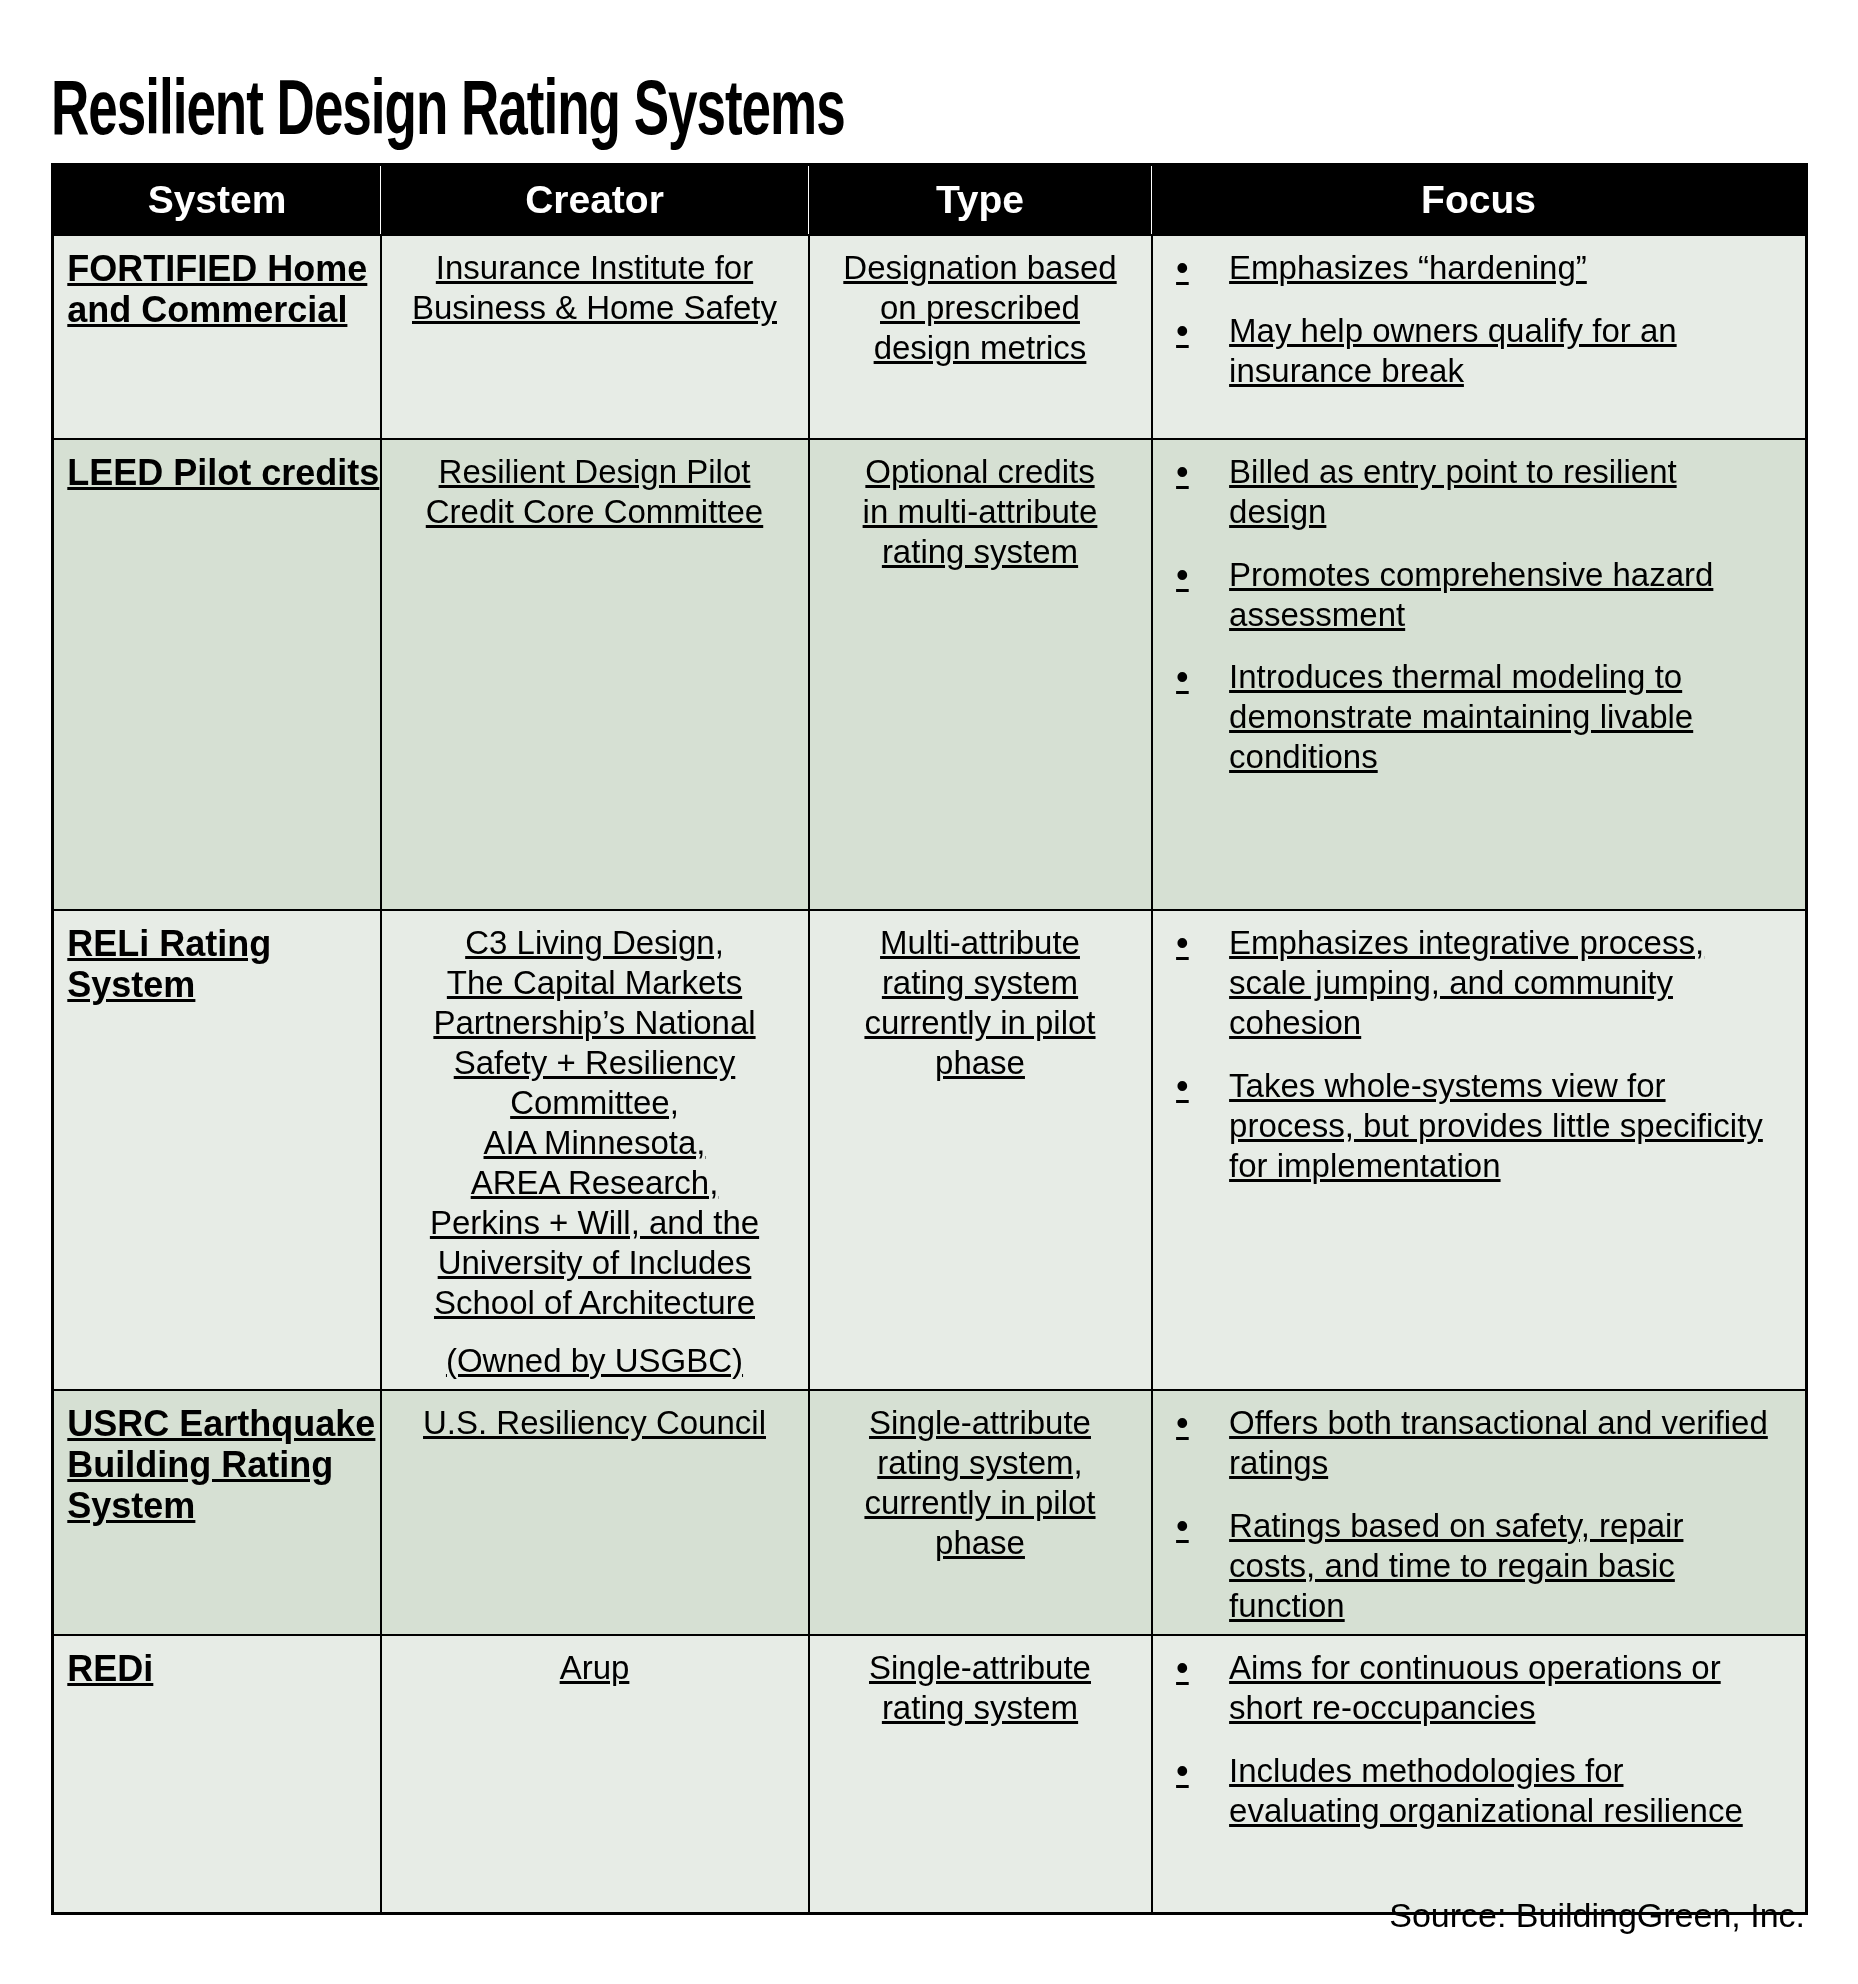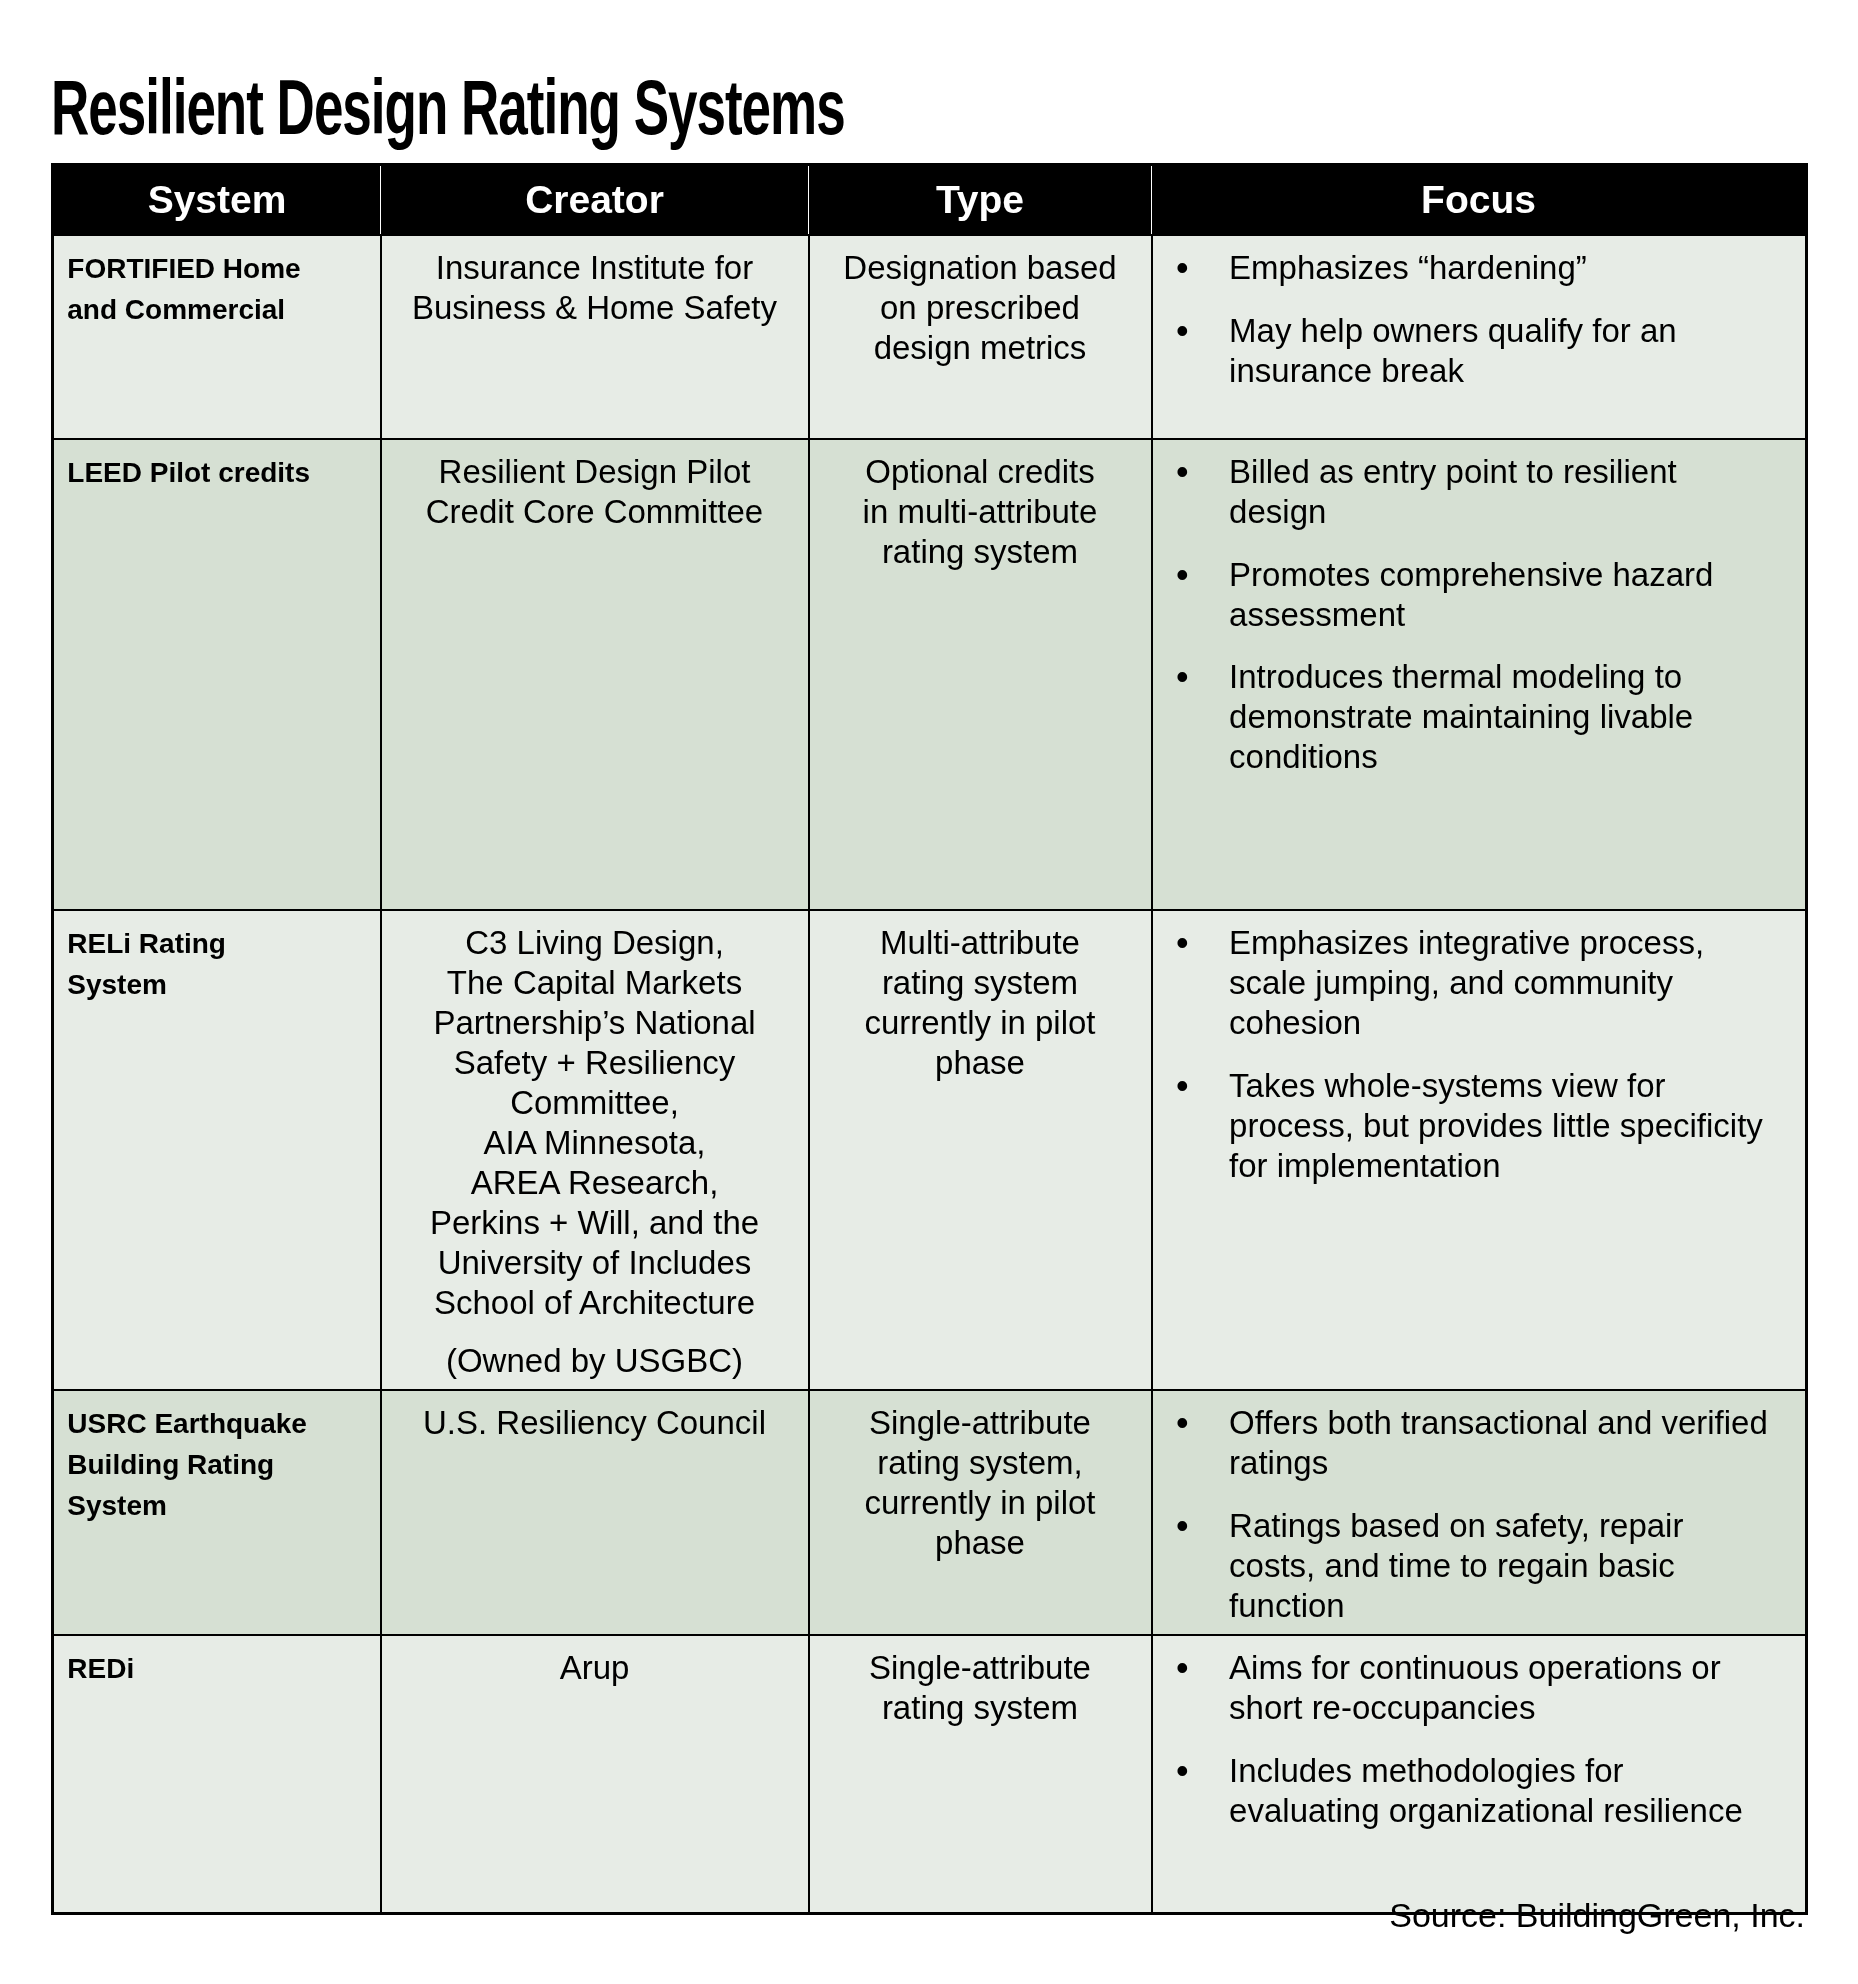--- a/index.html
+++ b/index.html
@@ -29,20 +29,21 @@
   }
 
   table.rating-table {
     position: absolute;
     left: 51px;
     top: 163px;
     width: 1754px;
     table-layout: fixed;
     border-collapse: collapse;
     border: 3.1px solid var(--border, #000);
+    text-decoration: underline;
   }
 
   thead th {
     background: var(--header-bg, #000);
     color: var(--header-text, #fff);
     font-size: 39px;
     font-weight: bold;
     text-align: center;
     vertical-align: middle;
     height: 68px;
@@ -67,21 +68,21 @@
 
   tbody tr:nth-child(1) { height: 204px;  }
   tbody tr:nth-child(2) { height: 471px;  }
   tbody tr:nth-child(3) { height: 468px; }
   tbody tr:nth-child(4) { height: 191px;  }
   tbody tr:nth-child(5) { height: 279px;  }
 
   td.cell-system {
     padding: 12.3px 4.1px 8.2px 13.3px;
     font-weight: bold;
-    font-size: 28px;
+    font-size: 36px;
     line-height: 41px;
   }
   .system-line { white-space: nowrap; }
 
   td.cell-creator {
     padding: 12.3px 9.2px 8.2px 9.2px;
     text-align: center;
   }
   .creator-spacer { height: 17.4px; }
 

